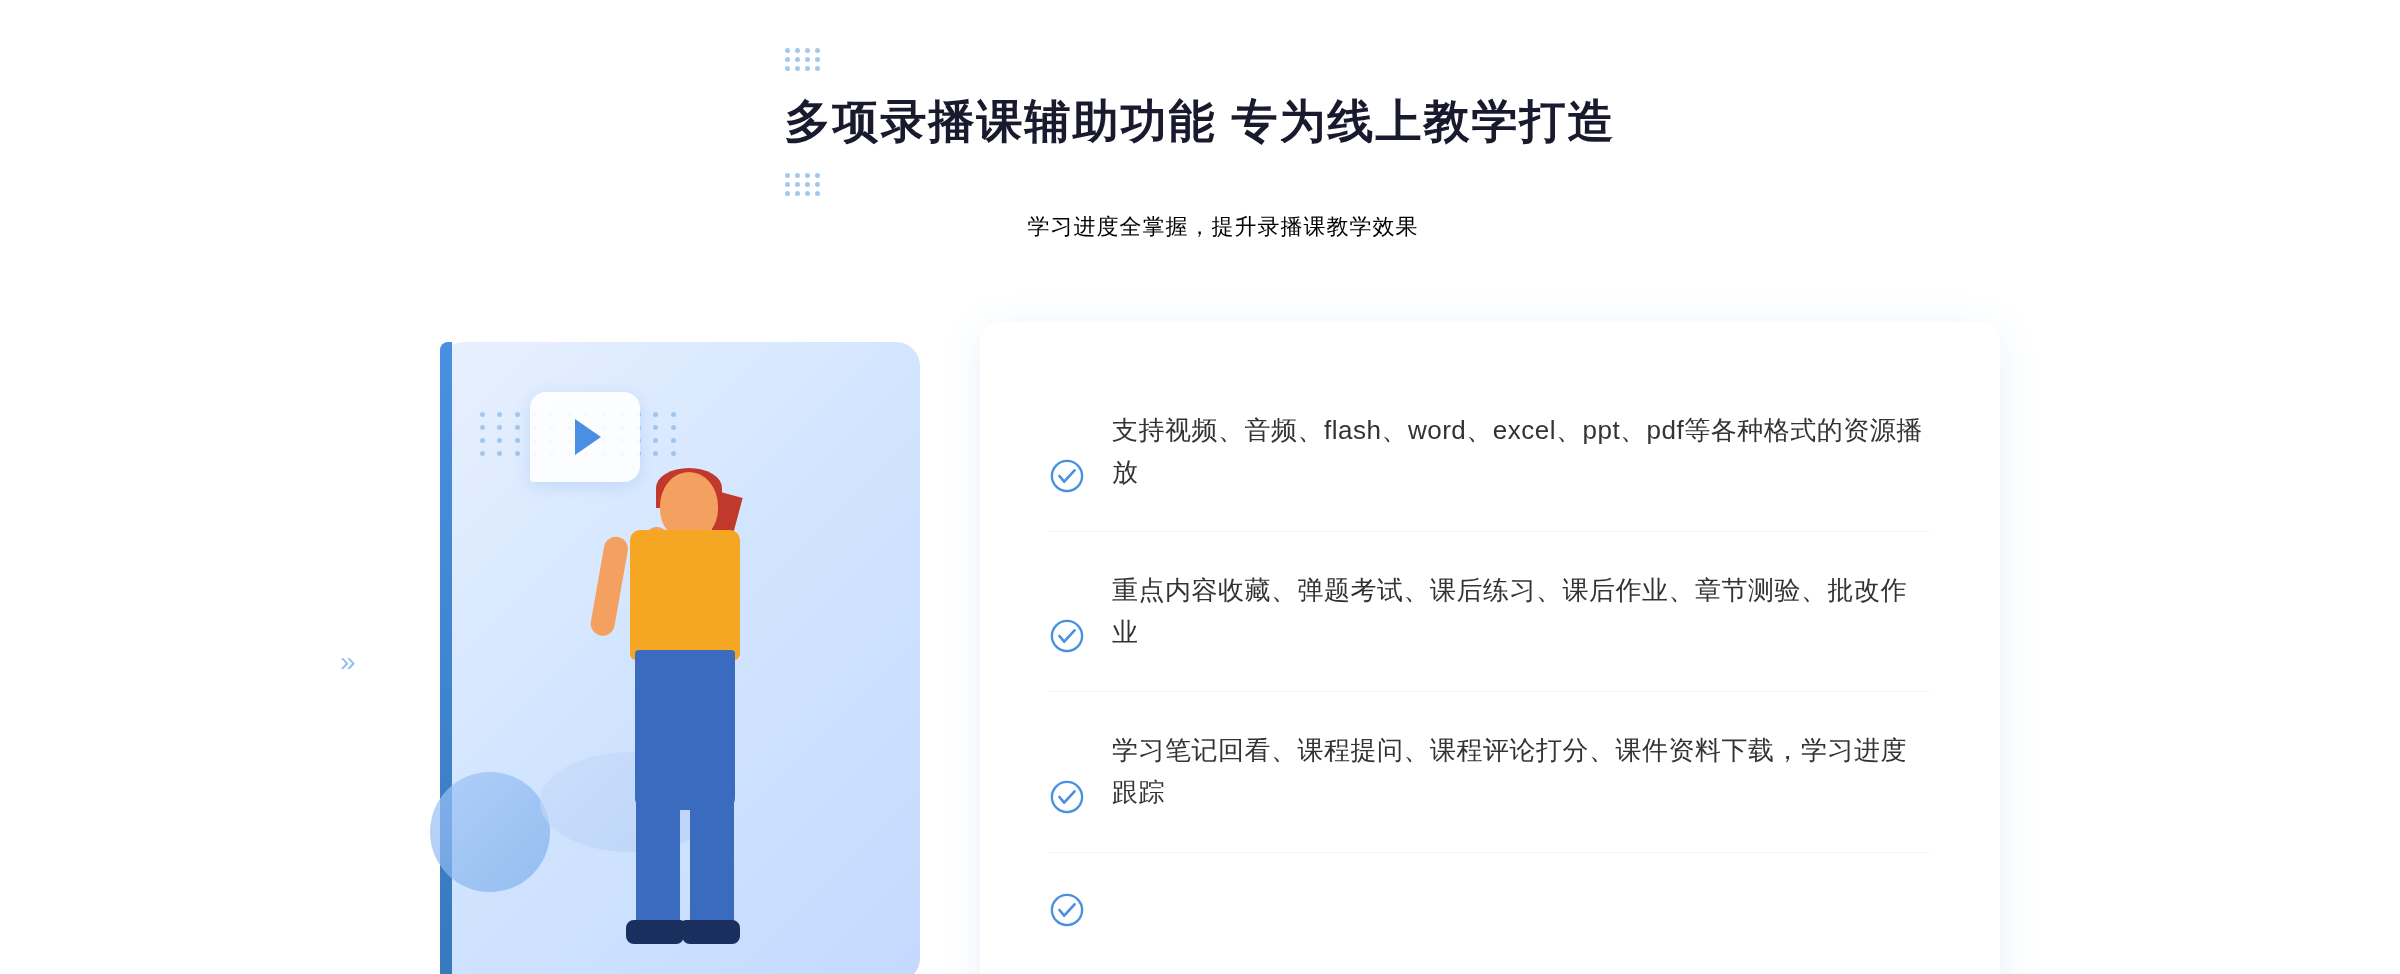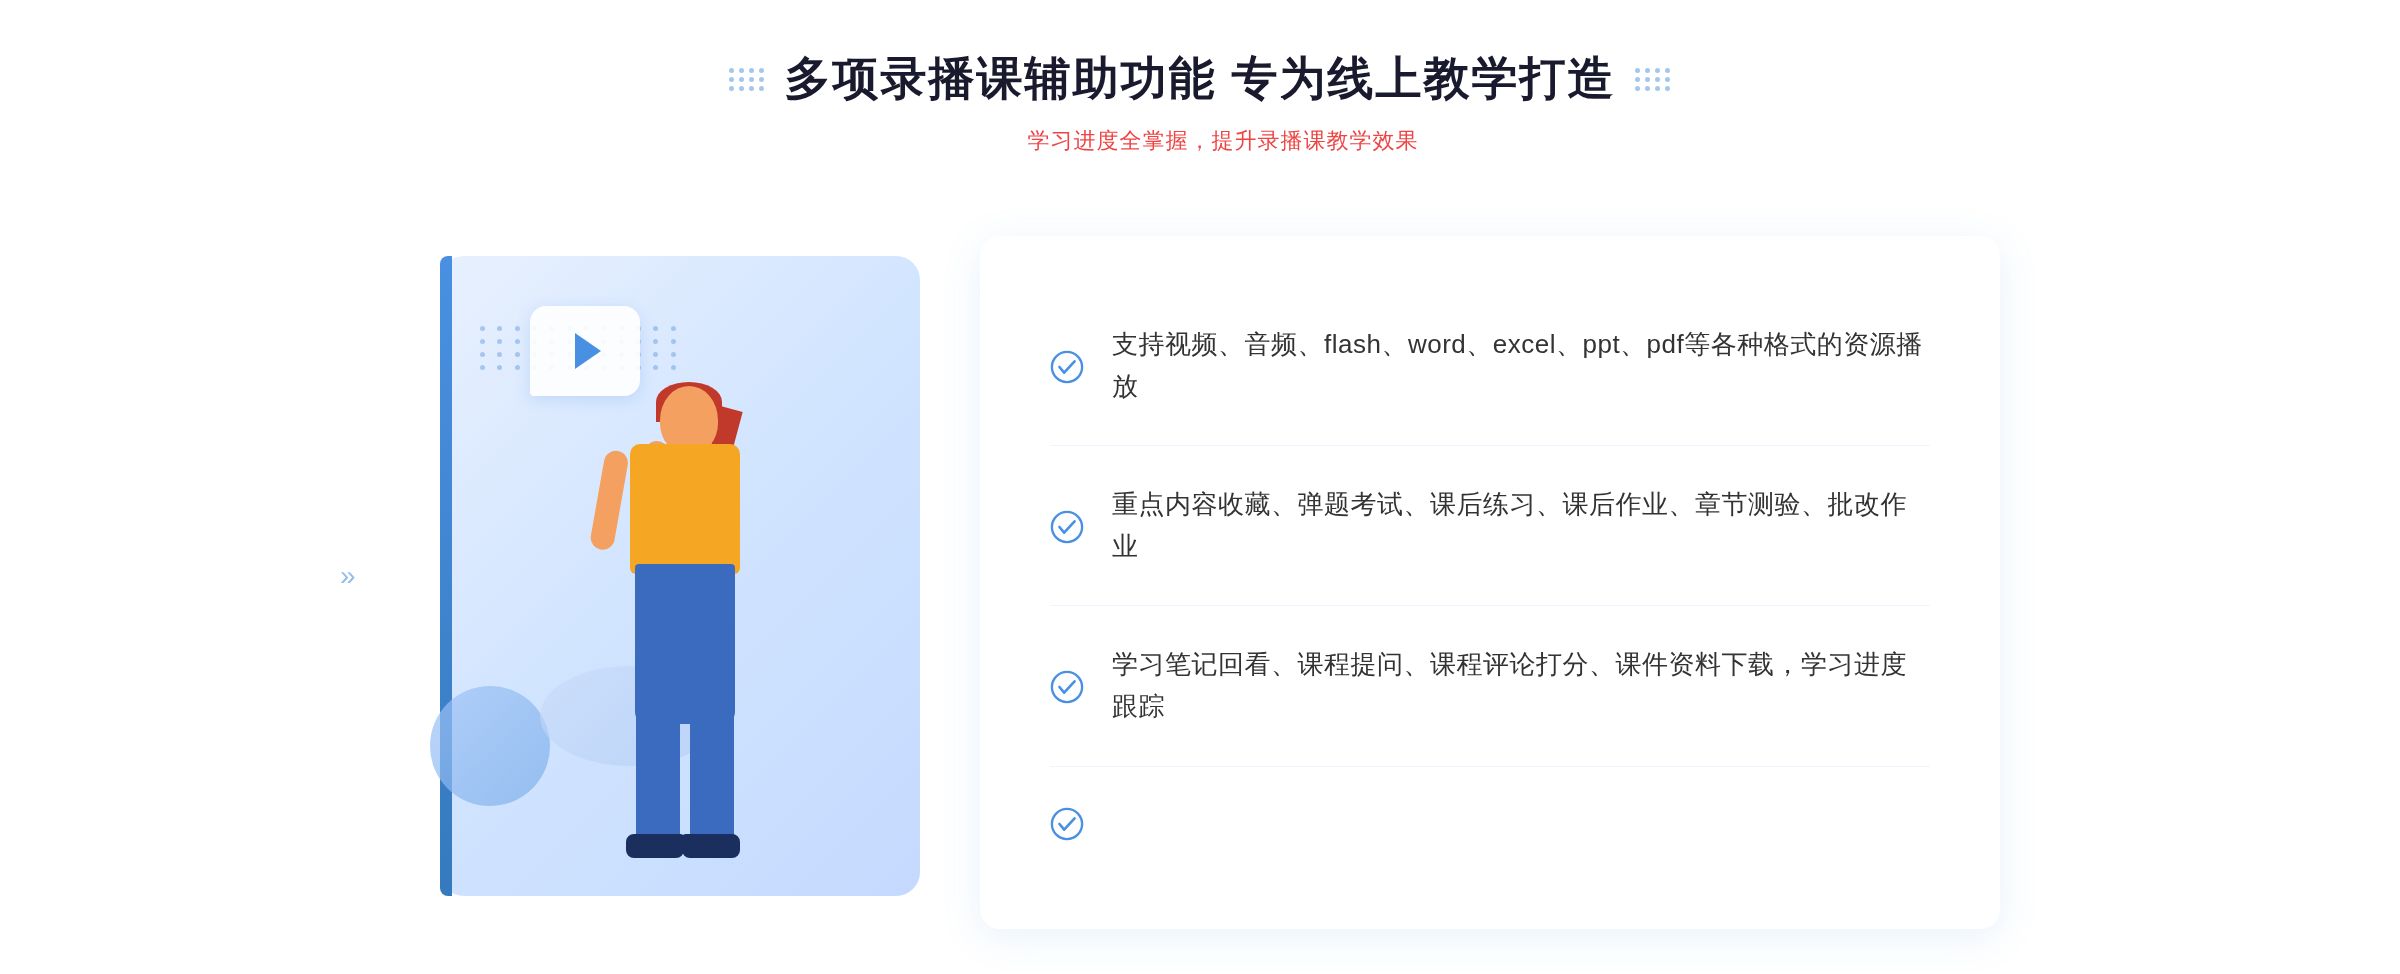--- a/index.html
+++ b/index.html
@@ -30,20 +30,21 @@
     .header-section {
       display: flex;
       flex-direction: column;
       align-items: center;
       margin-bottom: 50px;
     }
 
     .title-row {
       display: flex;
       gap: 20px;
+      flex-direction: column;
     }
 
     .title-dots {
       display: flex;
       gap: 5px;
       align-items: center;
     }
 
     .dot-grid {
       display: grid;
@@ -62,21 +63,21 @@
 
     .main-title {
       font-size: 46px;
       font-weight: 700;
       color: #1a1a2e;
       letter-spacing: 2px;
     }
 
     .subtitle {
       font-size: 22px;
-      color: #ef4444;
+      color: #000000;
       margin-top: 16px;
       letter-spacing: 1px;
       margin-left: 46px;
     }
 
     .content-area {
       display: flex;
       width: 1600px;
       position: relative;
       min-height: 720px;
@@ -357,21 +358,21 @@
       border-radius: 20px;
       padding: 50px 70px;
       box-shadow: 0 8px 40px rgba(74,144,226,0.12);
       display: flex;
       flex-direction: column;
       gap: 0;
     }
 
     .feature-item {
       display: flex;
-      align-items: center;
+      align-items: flex-end;
       padding: 38px 0;
       border-bottom: 1px solid #f0f4ff;
     }
 
     .feature-item:last-child {
       border-bottom: none;
     }
 
     .check-icon {
       width: 34px;

